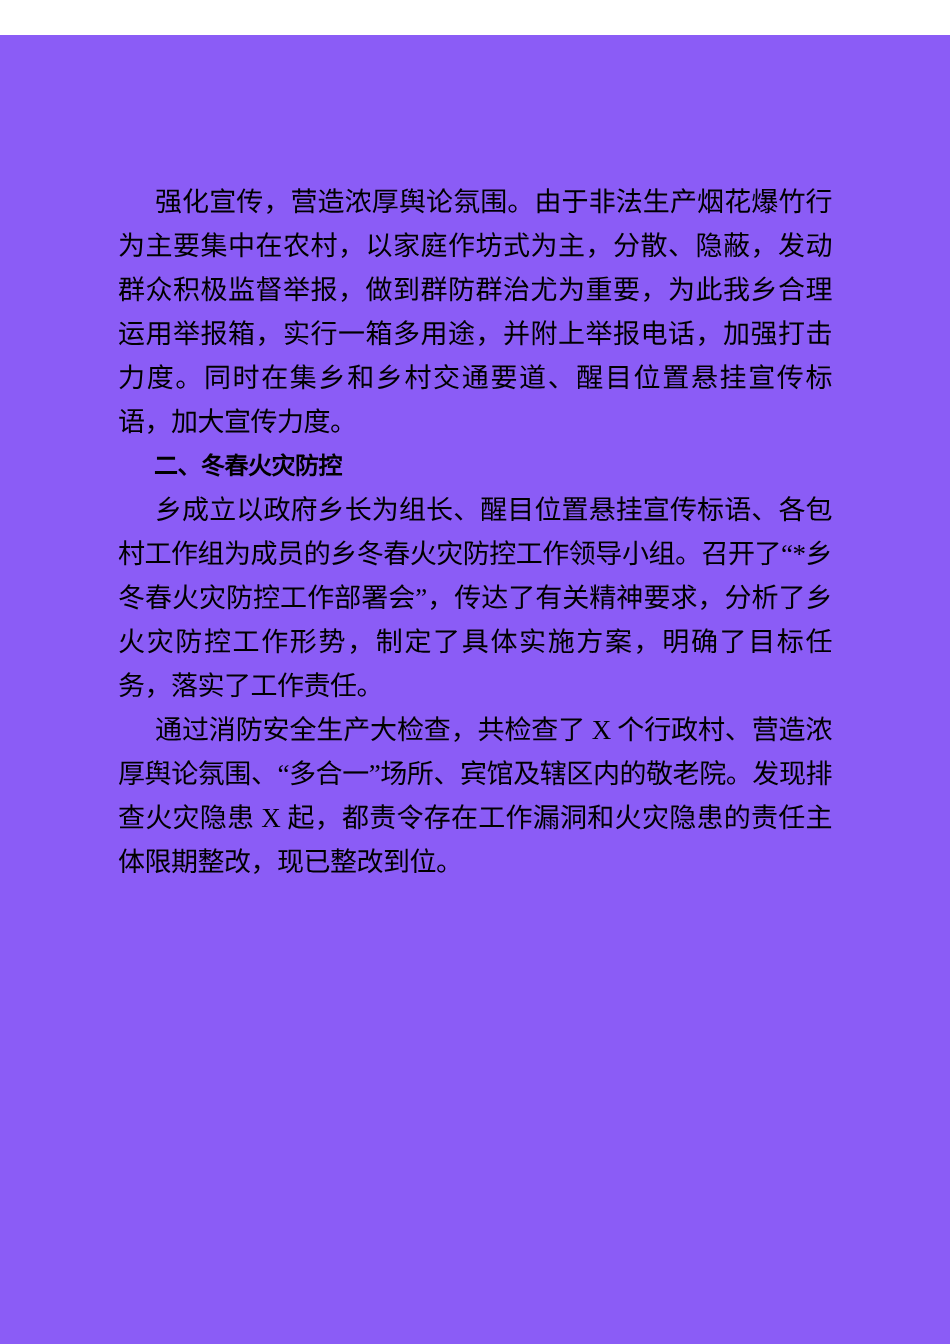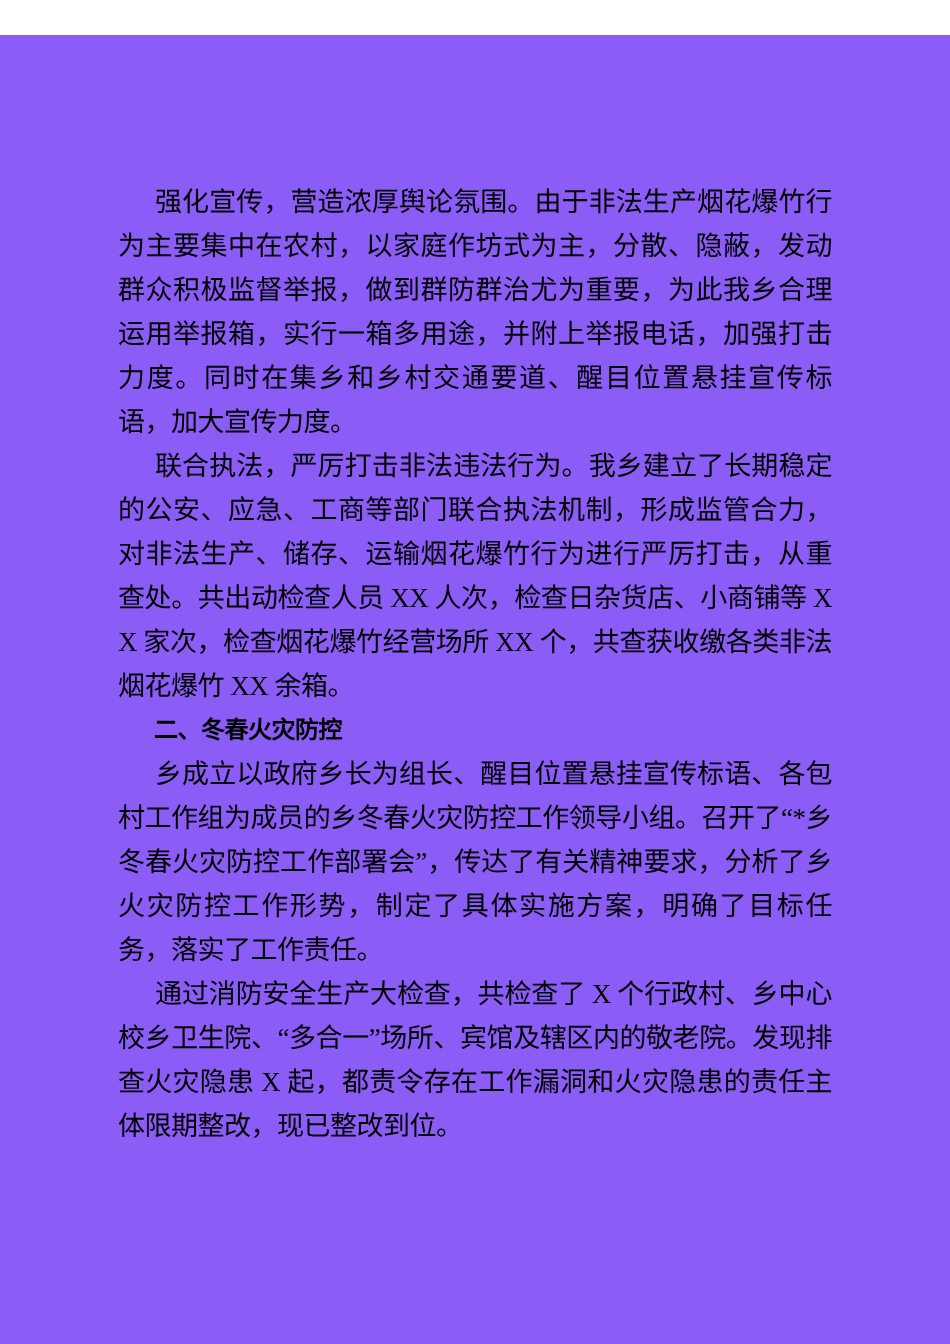--- a/index.html
+++ b/index.html
@@ -46,18 +46,17 @@
     text-indent: 36px;
     letter-spacing: -0.5px;
   }
 </style>
 </head>
 <body>
 
 <div class="page">
   <div class="content">
     <p class="body-para">强化宣传，营造浓厚舆论氛围。由于非法生产烟花爆竹行为主要集中在农村，以家庭作坊式为主，分散、隐蔽，发动群众积极监督举报，做到群防群治尤为重要，为此我乡合理运用举报箱，实行一箱多用途，并附上举报电话，加强打击力度。同时在集乡和乡村交通要道、醒目位置悬挂宣传标语，加大宣传力度。</p>
-    <p class="body-para">联合执法，严厉打击非法违法行为。我乡建立了长期稳定的公安、应急、工商等部门联合执法机制，形成监管合力，对非法生产、储存、运输烟花爆竹行为进行严厉打击，从重查处。共出动检查人员 XX 人次，检查日杂货店、小商铺等 XX 家次，检查烟花爆竹经营场所 XX 个，共查获收缴各类非法烟花爆竹 XX 余箱。</p>
     <p class="heading-para">二、冬春火灾防控</p>
     <p class="body-para">乡成立以政府乡长为组长、醒目位置悬挂宣传标语、各包村工作组为成员的乡冬春火灾防控工作领导小组。召开了“*乡冬春火灾防控工作部署会”，传达了有关精神要求，分析了乡火灾防控工作形势，制定了具体实施方案，明确了目标任务，落实了工作责任。</p>
-    <p class="body-para">通过消防安全生产大检查，共检查了 X 个行政村、乡中心校乡卫生院、“多合一”场所、宾馆及辖区内的敬老院。发现排查火灾隐患 X 起，都责令存在工作漏洞和火灾隐患的责任主体限期整改，现已整改到位。</p>
+    <p class="body-para">通过消防安全生产大检查，共检查了 X 个行政村、营造浓厚舆论氛围、“多合一”场所、宾馆及辖区内的敬老院。发现排查火灾隐患 X 起，都责令存在工作漏洞和火灾隐患的责任主体限期整改，现已整改到位。</p>
   </div>
 </div>
 
 </body></html>

